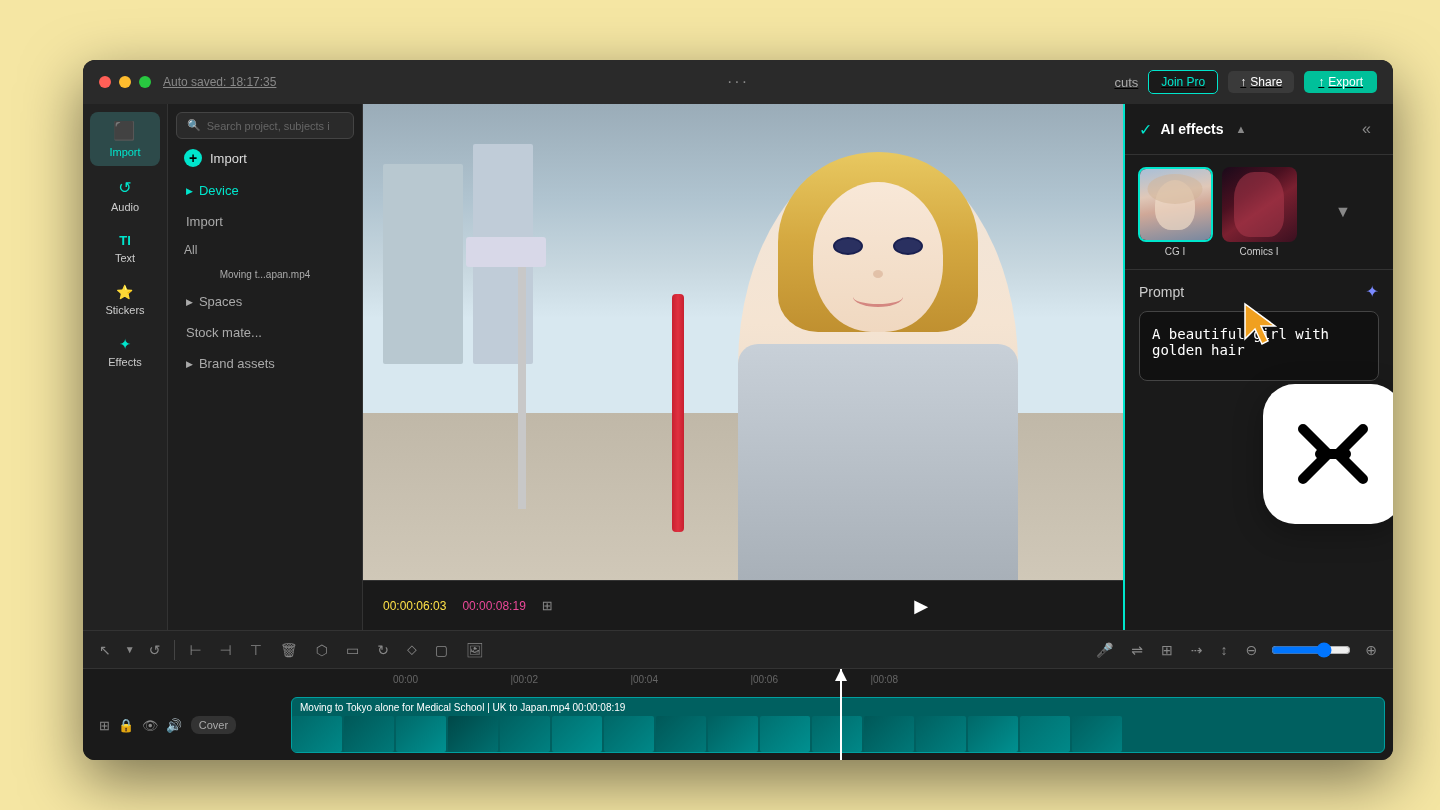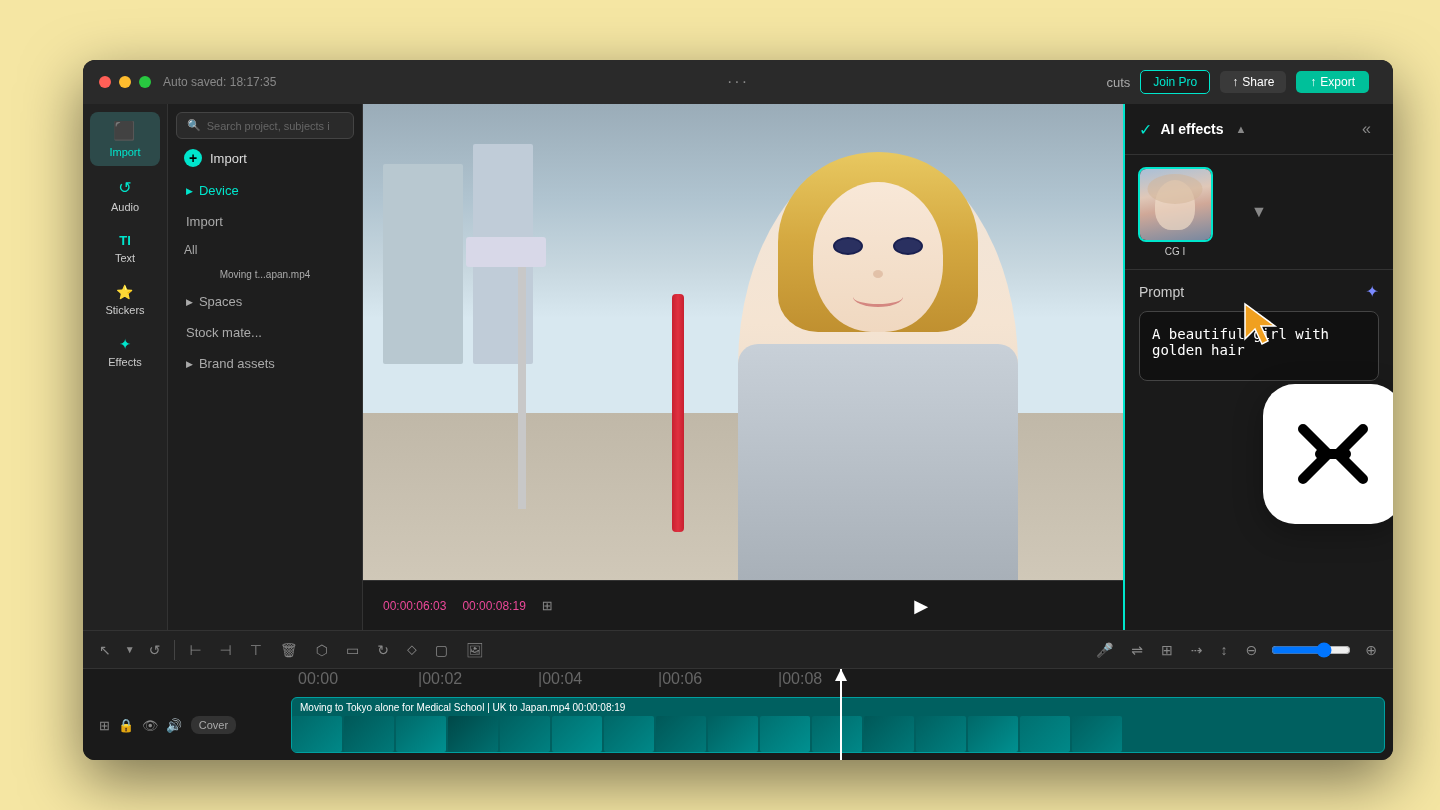--- a/index.html
+++ b/index.html
@@ -40,39 +40,41 @@
       height: 12px;
       border-radius: 50%;
     }
     .win-close { background: #ff5f57; }
     .win-min { background: #febc2e; }
     .win-max { background: #28c840; }
     .autosave {
       color: #888;
       font-size: 12px;
       margin-left: 12px;
+      text-decoration: underline;
     }
     .titlebar-center {
       position: absolute;
       left: 50%;
       transform: translateX(-50%);
       display: flex;
       gap: 6px;
     }
     .dots-btn {
       color: #888;
       font-size: 16px;
       letter-spacing: 2px;
     }
     .titlebar-right {
       position: absolute;
-      right: 24px;
+      right: 16px;
       display: flex;
       gap: 10px;
       align-items: center;
+      text-decoration: underline;
     }
     .title-cuts {
       color: #aaa;
       font-size: 13px;
     }
     .join-pro-btn {
       background: #1a1a1a;
       border: 1px solid #00e5cc;
       color: #00e5cc;
       padding: 4px 12px;
@@ -255,21 +257,21 @@
     }
     .player-controls {
       height: 50px;
       background: #1a1a1a;
       display: flex;
       align-items: center;
       padding: 0 20px;
       gap: 16px;
       border-top: 1px solid #333;
     }
-    .time-current { color: #ec4899; font-size: 12px; }
+    .time-current { color: #fde047; font-size: 12px; }
     .time-total { color: #ec4899; font-size: 12px; }
     .play-btn {
       width: 30px;
       height: 30px;
       background: none;
       border: none;
       color: #fff;
       font-size: 18px;
       cursor: pointer;
       display: flex;
@@ -459,23 +461,23 @@
     }
     .ruler-marks {
       display: flex;
       gap: 0;
       position: absolute;
       left: 215px;
       right: 0;
     }
     .ruler-mark {
       color: #666;
-      font-size: 16px;
+      font-size: 10px;
       width: 120px;
-      text-align: left;
+      text-align: right;
     }
     .timeline-track-area {
       height: 72px;
       display: flex;
       align-items: center;
       padding: 0 8px;
       position: relative;
     }
     .track-controls {
       width: 200px;
@@ -770,20 +772,28 @@
             <div class="cg1-art">
 
               <div style="position:absolute;bottom:10px;left:50%;transform:translateX(-50%);width:40px;height:50px;background:rgba(240,220,200,0.7);border-radius:50% 50% 40% 40%;"></div>
               <div style="position:absolute;top:5px;left:50%;transform:translateX(-50%);width:55px;height:30px;background:rgba(210,180,150,0.5);border-radius:50%;"></div>
             </div>
           </div>
           <span class="effect-label">CG I</span>
         </div>
 
 
+        <div class="effect-item">
+          <div class="effect-thumb">
+            <div class="comics1-art">
+              <div style="position:absolute;top:5px;left:50%;transform:translateX(-50%);width:50px;height:65px;background:rgba(180,60,80,0.5);border-radius:40% 40% 30% 30%;"></div>
+            </div>
+          </div>
+          <span class="effect-label">Comics I</span>
+        </div>
 
 
         <div style="display:flex;align-items:center;justify-content:center;">
           <span style="color:#888;font-size:16px;cursor:pointer;">▼</span>
         </div>
       </div>
 
       <div class="prompt-section">
         <div class="prompt-header">
           <span class="prompt-label">Prompt</span>

